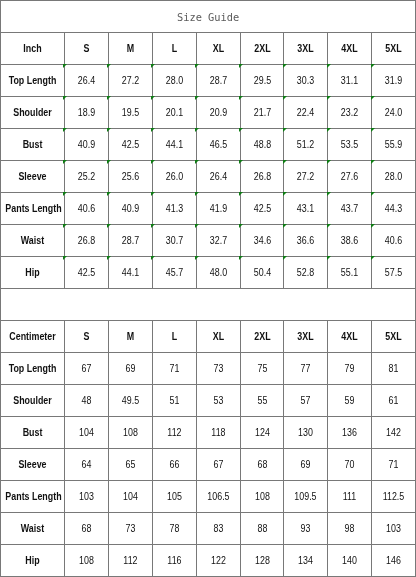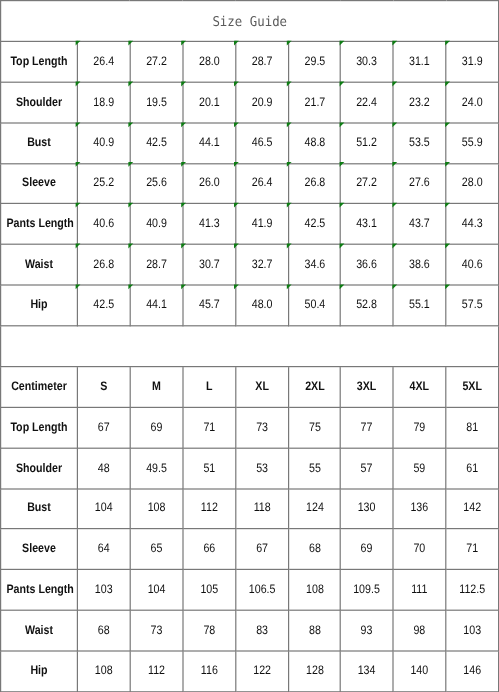--- a/index.html
+++ b/index.html
@@ -40,20 +40,49 @@
         <col class="cn">
         <col class="cn">
       </colgroup>
       <tbody>
         <tr>
           <td class="title" colspan="9">
             <span class="tx">Size Guide</span>
           </td>
         </tr>
         <tr>
+          <td class="hdr">
+            <span class="tx">Inch</span>
+          </td>
+          <td class="hdr">
+            <span class="tx">S</span>
+          </td>
+          <td class="hdr">
+            <span class="tx">M</span>
+          </td>
+          <td class="hdr">
+            <span class="tx">L</span>
+          </td>
+          <td class="hdr">
+            <span class="tx">XL</span>
+          </td>
+          <td class="hdr">
+            <span class="tx">2XL</span>
+          </td>
+          <td class="hdr">
+            <span class="tx">3XL</span>
+          </td>
+          <td class="hdr">
+            <span class="tx">4XL</span>
+          </td>
+          <td class="hdr">
+            <span class="tx">5XL</span>
+          </td>
+        </tr>
+        <tr>
           <td class="lbl">
             <span class="tx">Top Length</span>
           </td>
           <td class="val gm">
             <span class="tx">26.4</span>
           </td>
           <td class="val gm">
             <span class="tx">27.2</span>
           </td>
           <td class="val gm">

